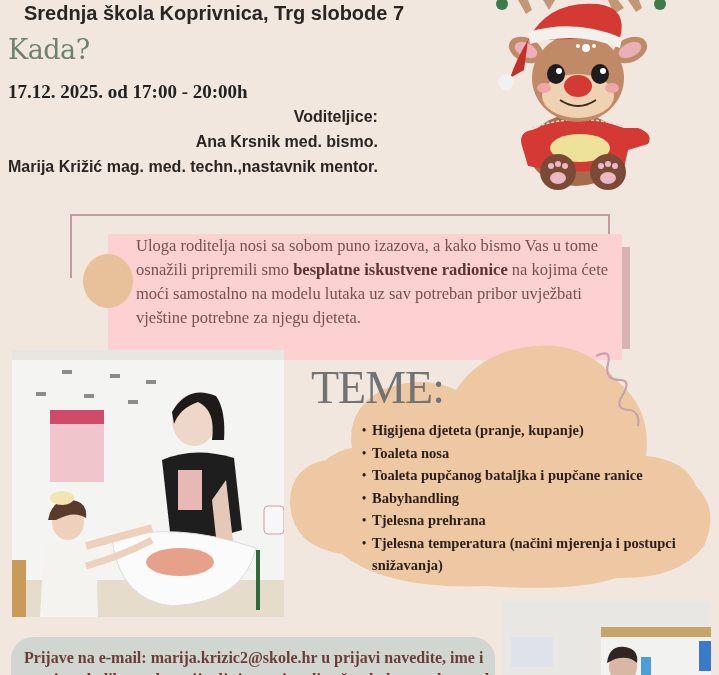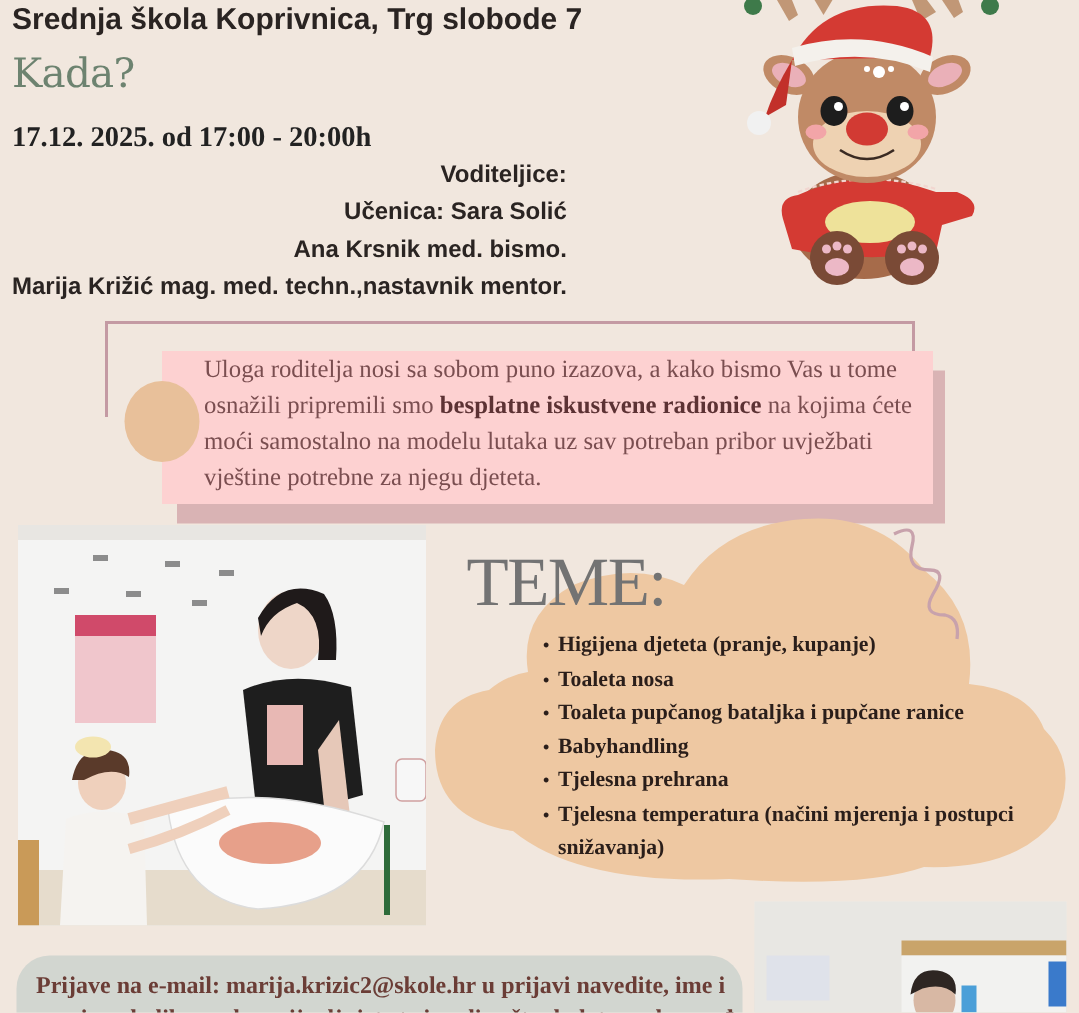--- a/index.html
+++ b/index.html
@@ -7,21 +7,21 @@
     body {
       background: #f1e7de;
       position: relative;
       font-family: "Liberation Sans", sans-serif;
       color: #222;
     }
     .abs { position: absolute; }
 
     
     .location {
-      left: 8px; top: 2px;
+      left: 24px; top: 2px;
       font-family: "Liberation Sans", sans-serif;
       font-weight: bold; font-size: 20px; color: #2a2422;
       white-space: nowrap;
     }
     .kada {
       left: 8px; top: 34px;
       font-family: "DejaVu Serif", serif;
       font-size: 27px; color: #6d8370;
       letter-spacing: -0.5px;
     }
@@ -46,21 +46,21 @@
     .info-outline {
       left: 70px; top: 214px; width: 540px; height: 64px;
       border: 2px solid #c49aa3; border-bottom: none;
       border-left: 2px solid #c49aa3;
     }
     .info-shadow {
       left: 118px; top: 247px; width: 512px; height: 102px;
       background: #d9b3b4;
     }
     .info-box {
-      left: 108px; top: 234px; width: 514px; height: 102px;
+      left: 108px; top: 234px; width: 514px; height: 126px;
       background: #fdd1d1;
       padding: 0 0 0 28px;
     }
     .info-text {
       font-family: "Liberation Serif", serif;
       font-size: 16.5px; line-height: 24px; color: #7a4e50;
       padding-top: 0px;
     }
     .info-text b { color: #5c3234; }
     .info-circle {
@@ -113,21 +113,20 @@
     }
   </style>
 </head>
 <body>
 
 <div class="abs location">Srednja škola Koprivnica, Trg slobode 7</div>
 <div class="abs kada">Kada?</div>
 <div class="abs datetime">17.12. 2025. od 17:00 - 20:00h</div>
 <div class="abs leaders">
   <div class="line">Voditeljice:</div>
-  <div class="line">Učenica: Sara Solić</div>
   <div class="line">Ana Krsnik med. bismo.</div>
   <div class="line">Marija Križić mag. med. techn.,nastavnik mentor.</div>
 </div>
 
 <svg class="abs reindeer" viewBox="0 0 180 200">
 
   <g fill="#b98a64" opacity="0.85">
     <path d="M30 0 l8 14 l6 -4 l-4 -10 z"></path>
     <path d="M55 0 l6 10 l6 -10 z"></path>
     <path d="M120 0 l6 14 l10 -6 l-6 -8 z"></path>

